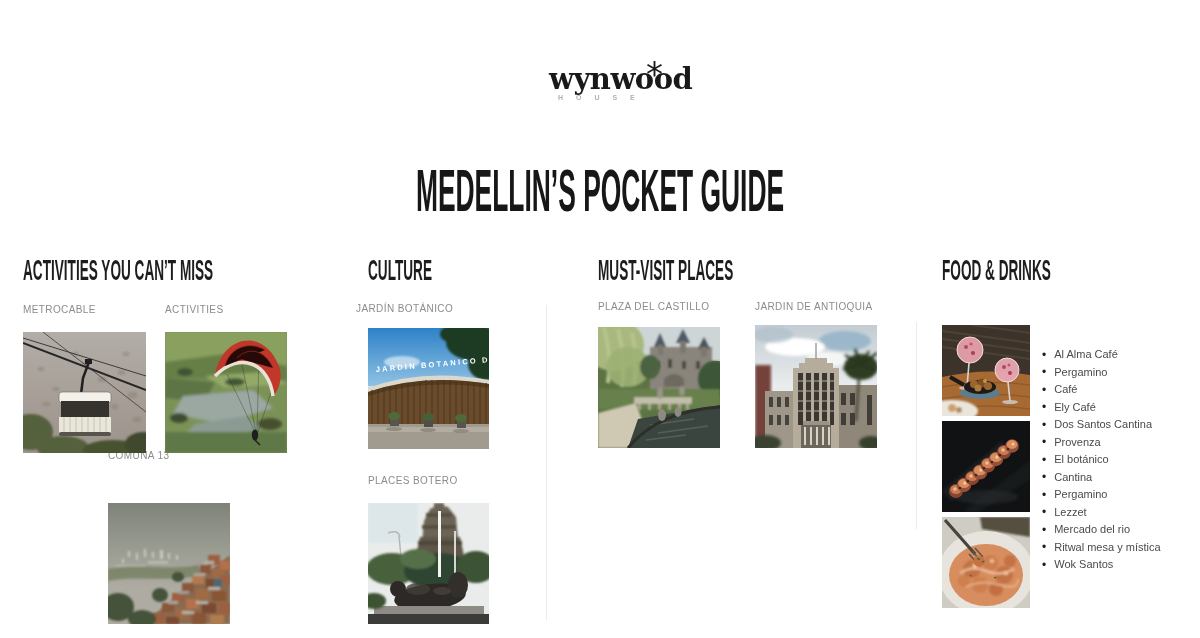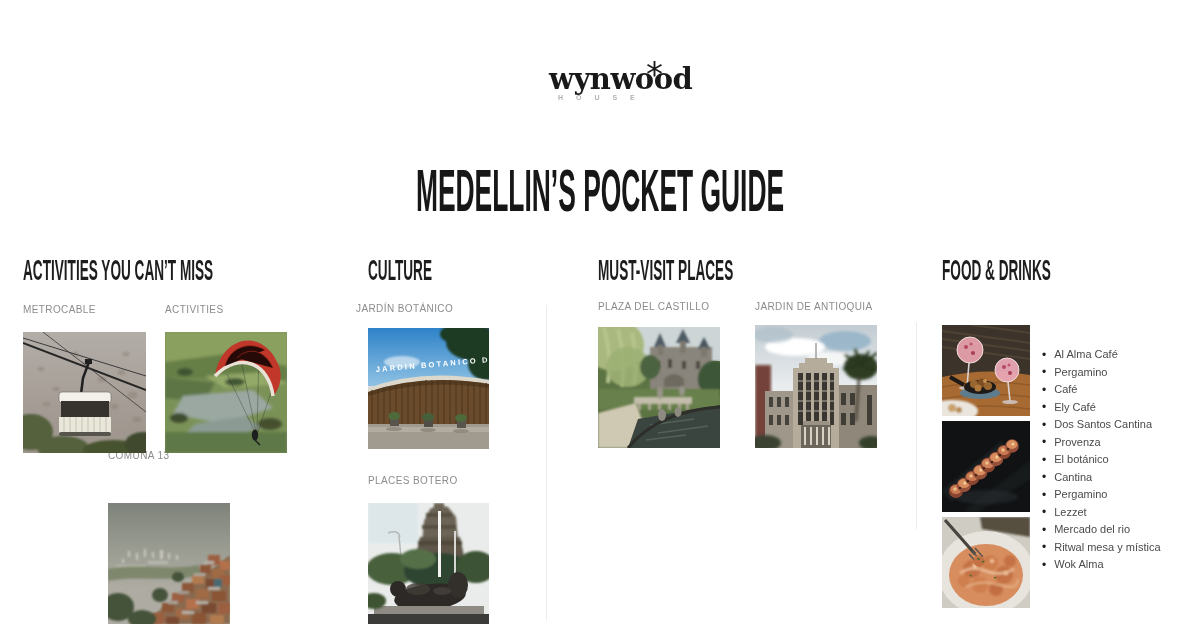--- a/index.html
+++ b/index.html
@@ -671,17 +671,17 @@
     <li>
         <span class="bullet">•</span>
         <span>Mercado del rio</span>
       </li>
     <li>
         <span class="bullet">•</span>
         <span>Ritwal mesa y mística</span>
       </li>
     <li>
         <span class="bullet">•</span>
-        <span>Wok Alma</span>
+        <span>Wok Santos</span>
       </li>
   </ul>
 
 </div>
 
 </body></html>

